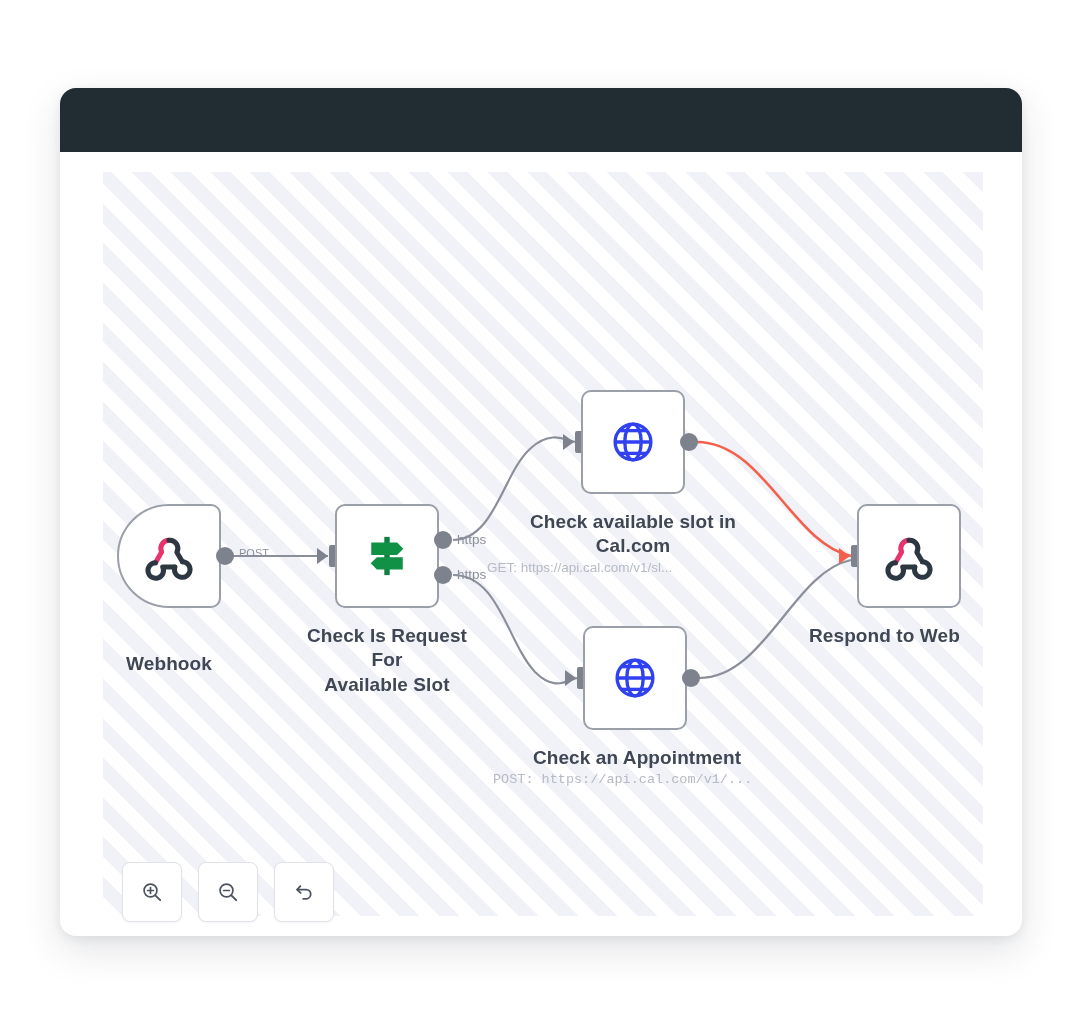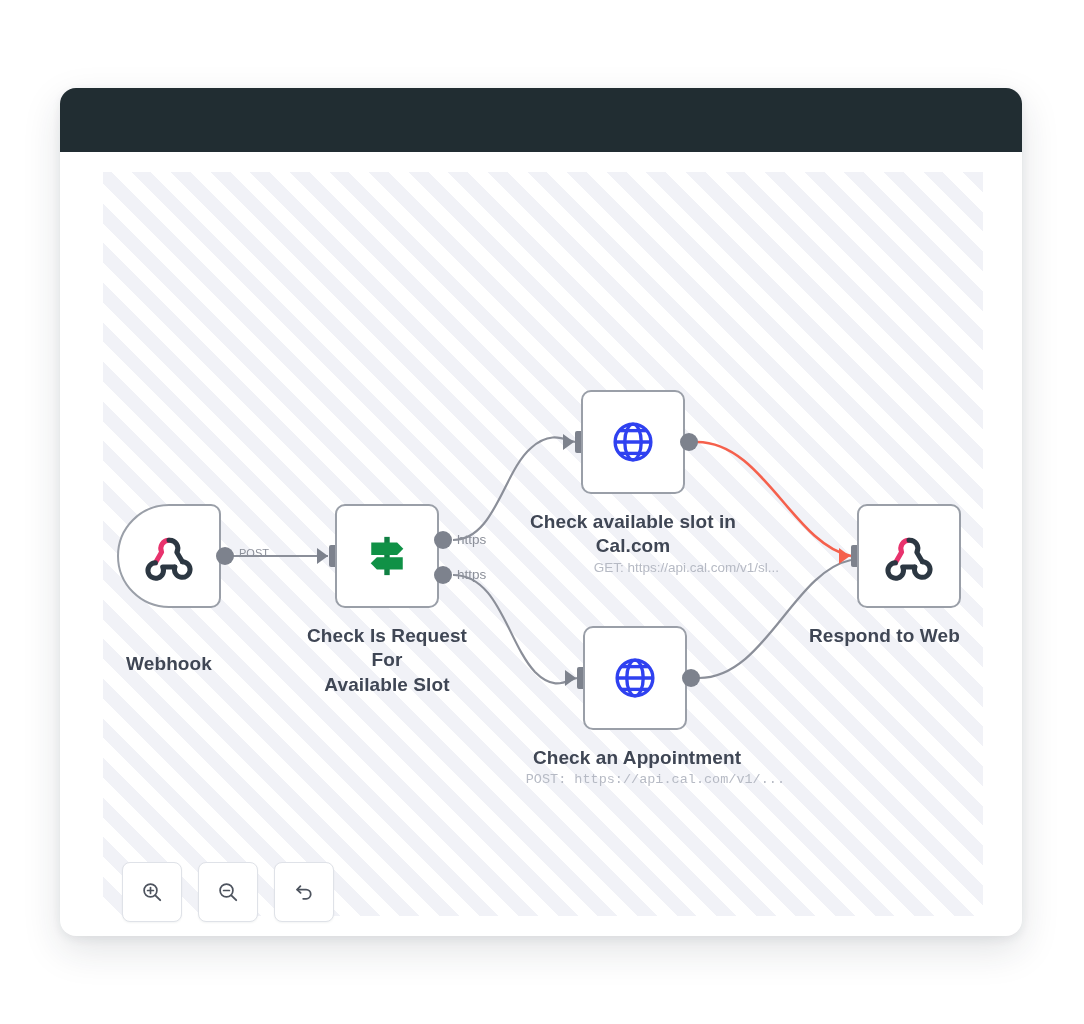--- a/index.html
+++ b/index.html
@@ -95,21 +95,21 @@
     color: #3f4654;
     font-size: 19px;
     font-weight: bold;
     line-height: 1.28;
     letter-spacing: 0.1px;
     white-space: pre-line;
   }
 
   .node-sublabel {
     position: absolute;
-    text-align: right;
+    text-align: left;
     color: #b6bac4;
     font-size: 13.5px;
     font-weight: normal;
     line-height: 1.25;
     white-space: nowrap;
   }
 
   
   .port-out {
     position: absolute;

